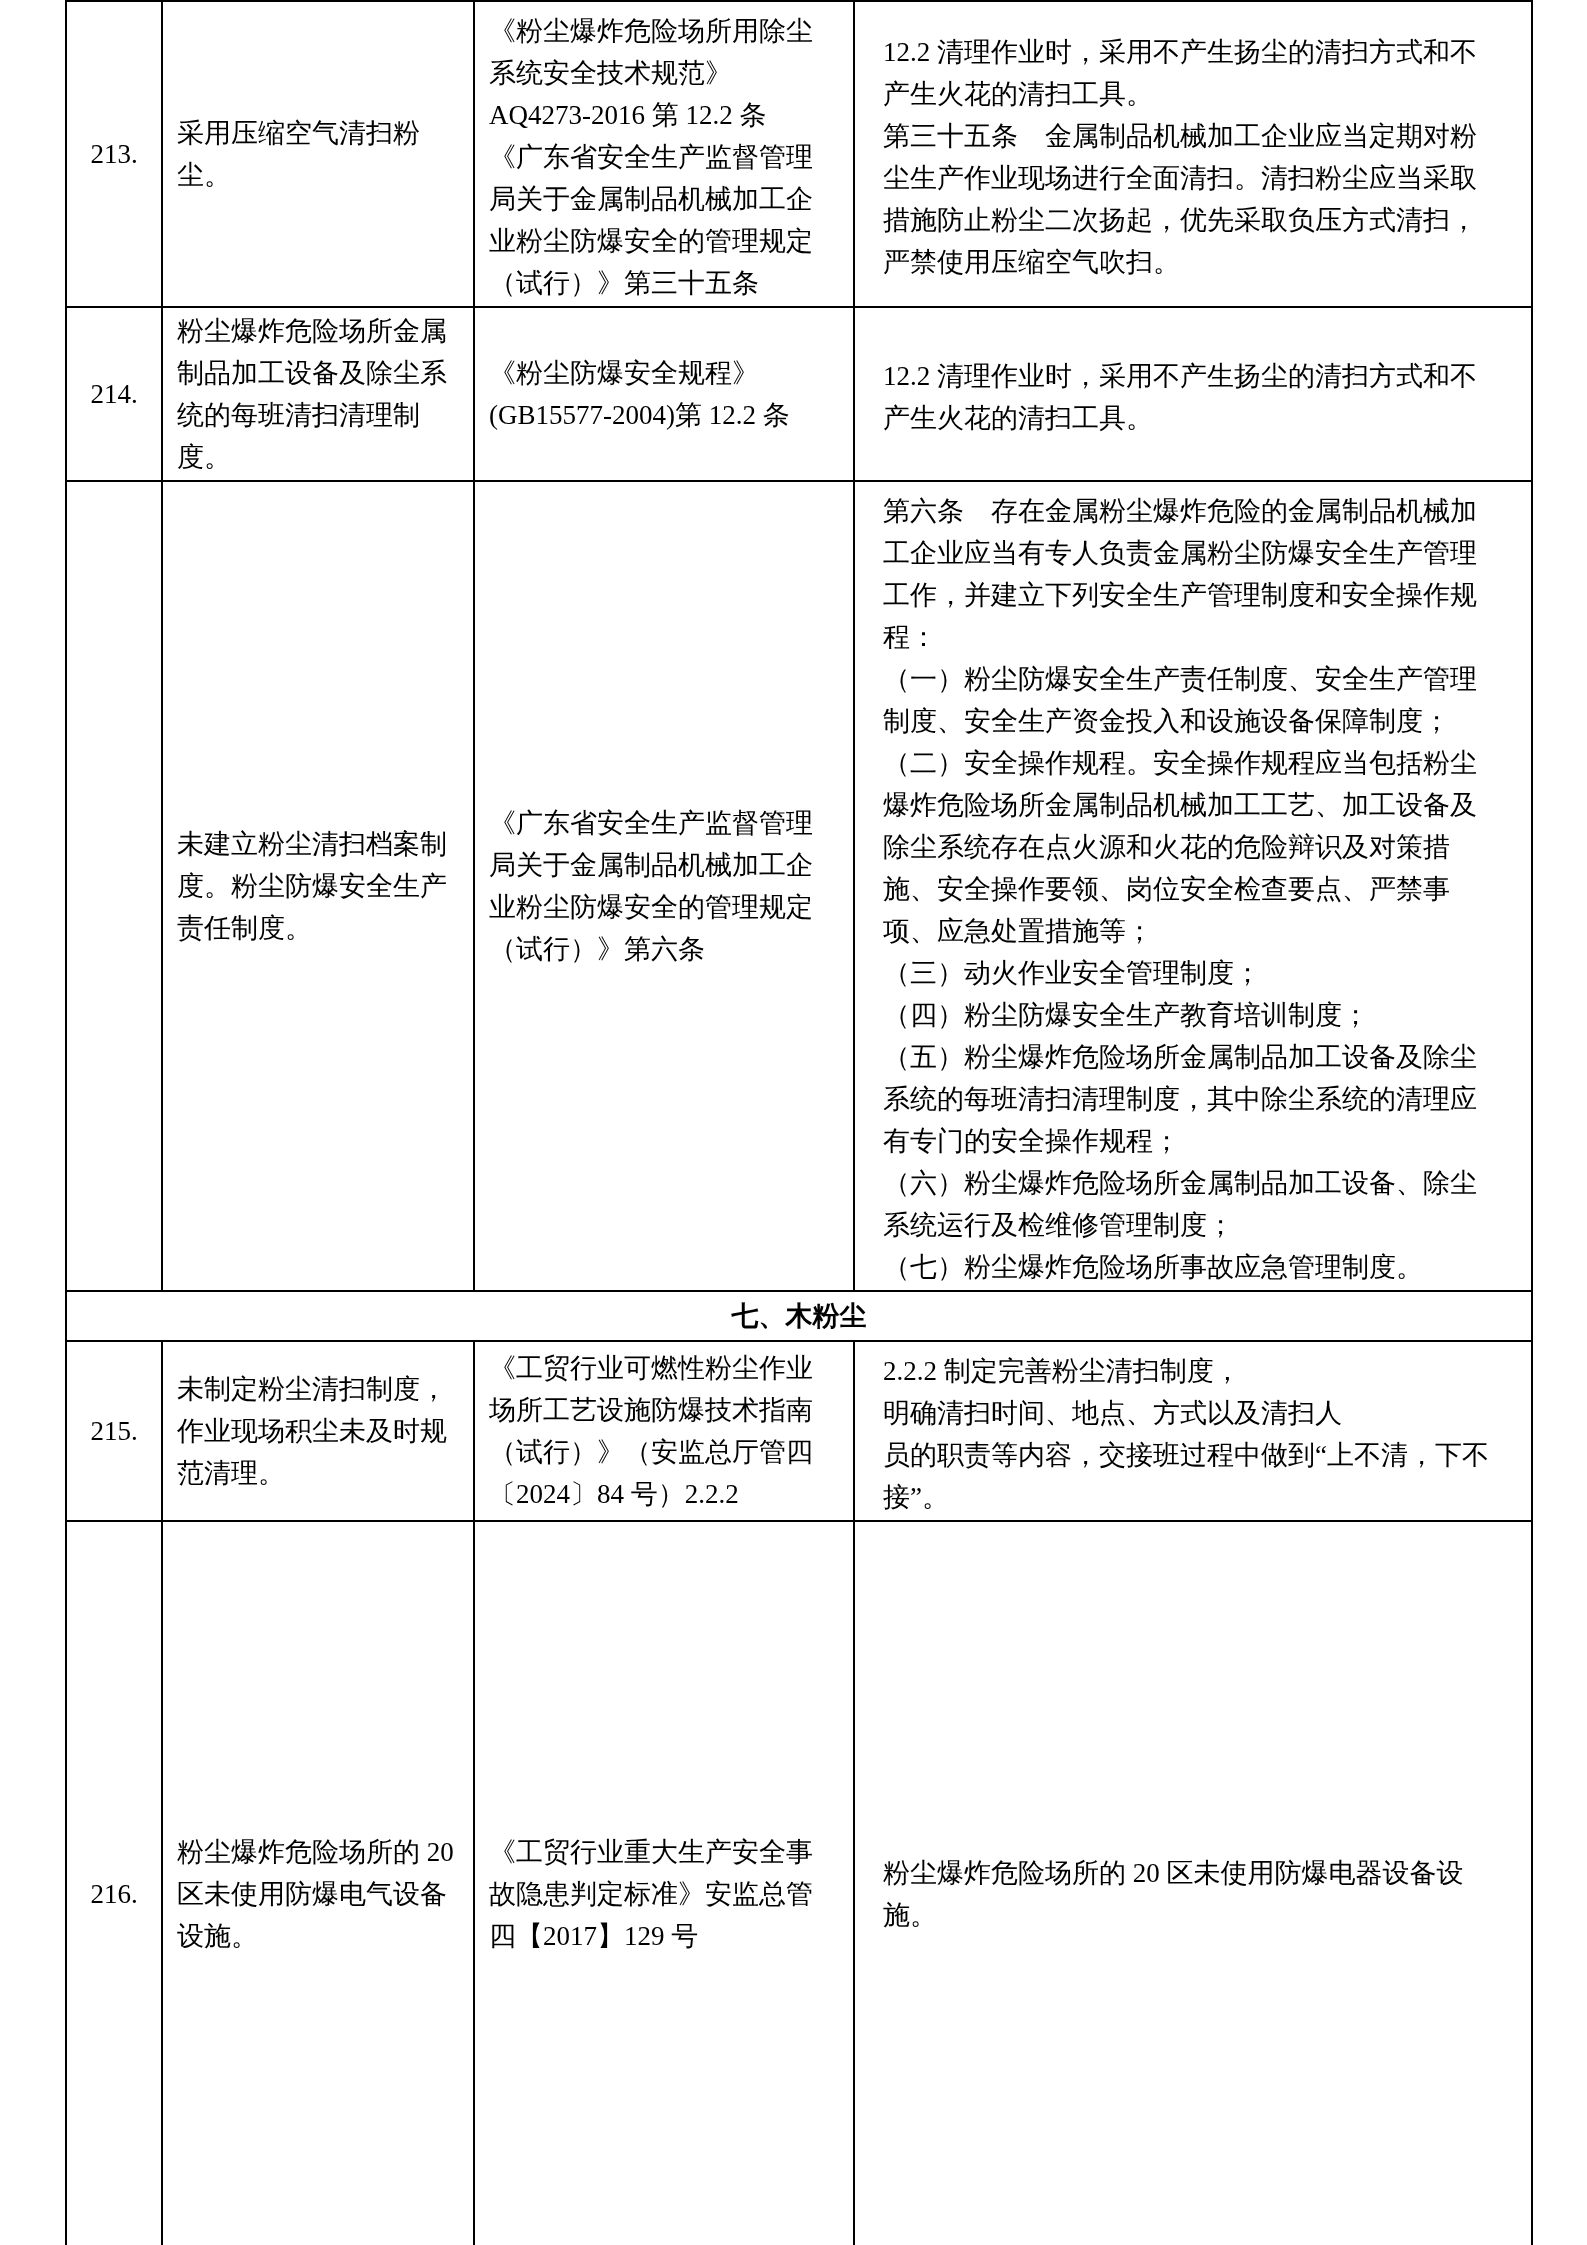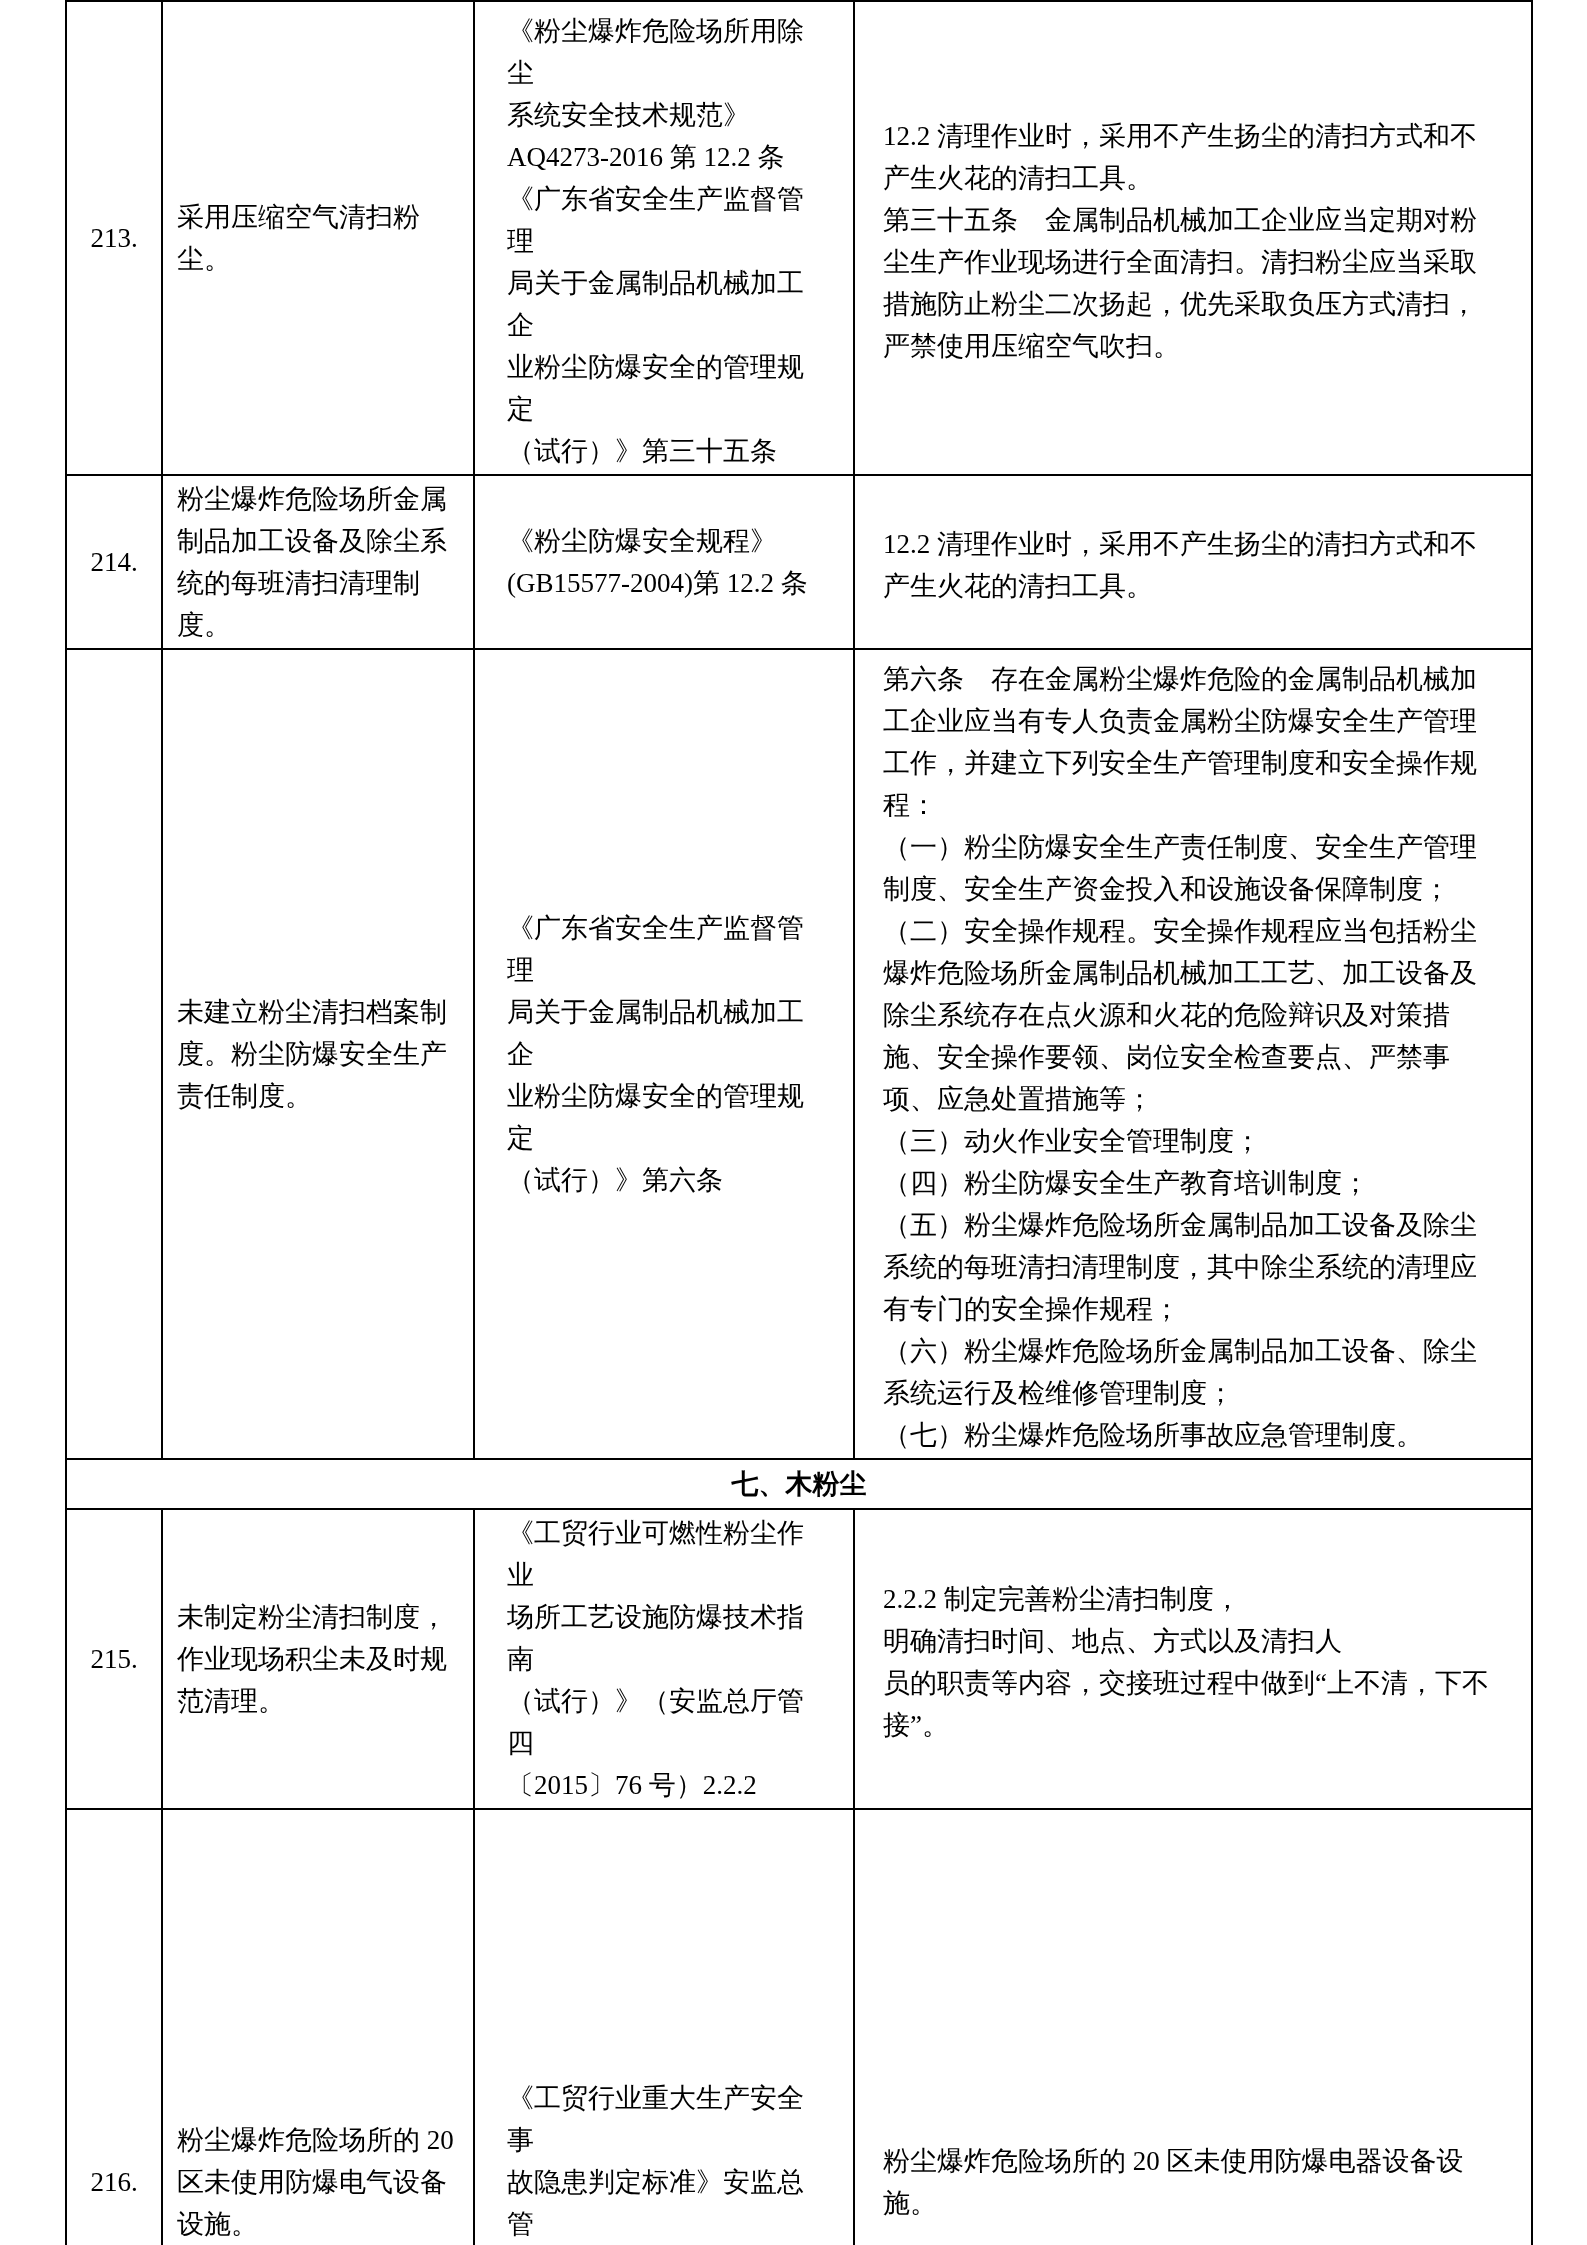--- a/index.html
+++ b/index.html
@@ -36,21 +36,21 @@
 
   td.num-cell {
     text-align: center;
     padding: 2px 4px;
     margin-top: 36px;
   }
   td.prob-cell {
     padding: 2px 15px 2px 14px;
   }
   td.basis-cell {
-    padding: 2px 32px;
+    padding: 2px 14px;
   }
   td.clause-cell {
     padding: 2px 32px 2px 28px;
   }
   td.va-top { vertical-align: top; padding-top: 8px; }
 
   tr.row-213 { height: 294px; }
   tr.row-214 { height: 168px; }
   tr.row-big { height: 758px; }
   tr.row-sec { height: 50px; }
@@ -119,21 +119,21 @@
   <tr class="row-sec">
     <td class="section-cell" colspan="4">七、木粉尘</td>
   </tr>
 
   <tr class="row-215">
     <td class="num-cell">215.</td>
     <td class="prob-cell">未制定粉尘清扫制度，作业现场积尘未及时规范清理。</td>
     <td class="basis-cell">《工贸行业可燃性粉尘作业
 场所工艺设施防爆技术指南
 （试行）》（安监总厅管四
-〔2015〕76 号）2.2.2</td>
+〔2024〕84 号）2.2.2</td>
     <td class="clause-cell va-top">2.2.2 制定完善粉尘清扫制度，
 明确清扫时间、地点、方式以及清扫人
 员的职责等内容，交接班过程中做到“上不清，下不接”。</td>
   </tr>
 
   <tr class="row-216">
     <td class="num-cell">216.</td>
     <td class="prob-cell">粉尘爆炸危险场所的 20 区未使用防爆电气设备设施。</td>
     <td class="basis-cell">《工贸行业重大生产安全事
 故隐患判定标准》安监总管

